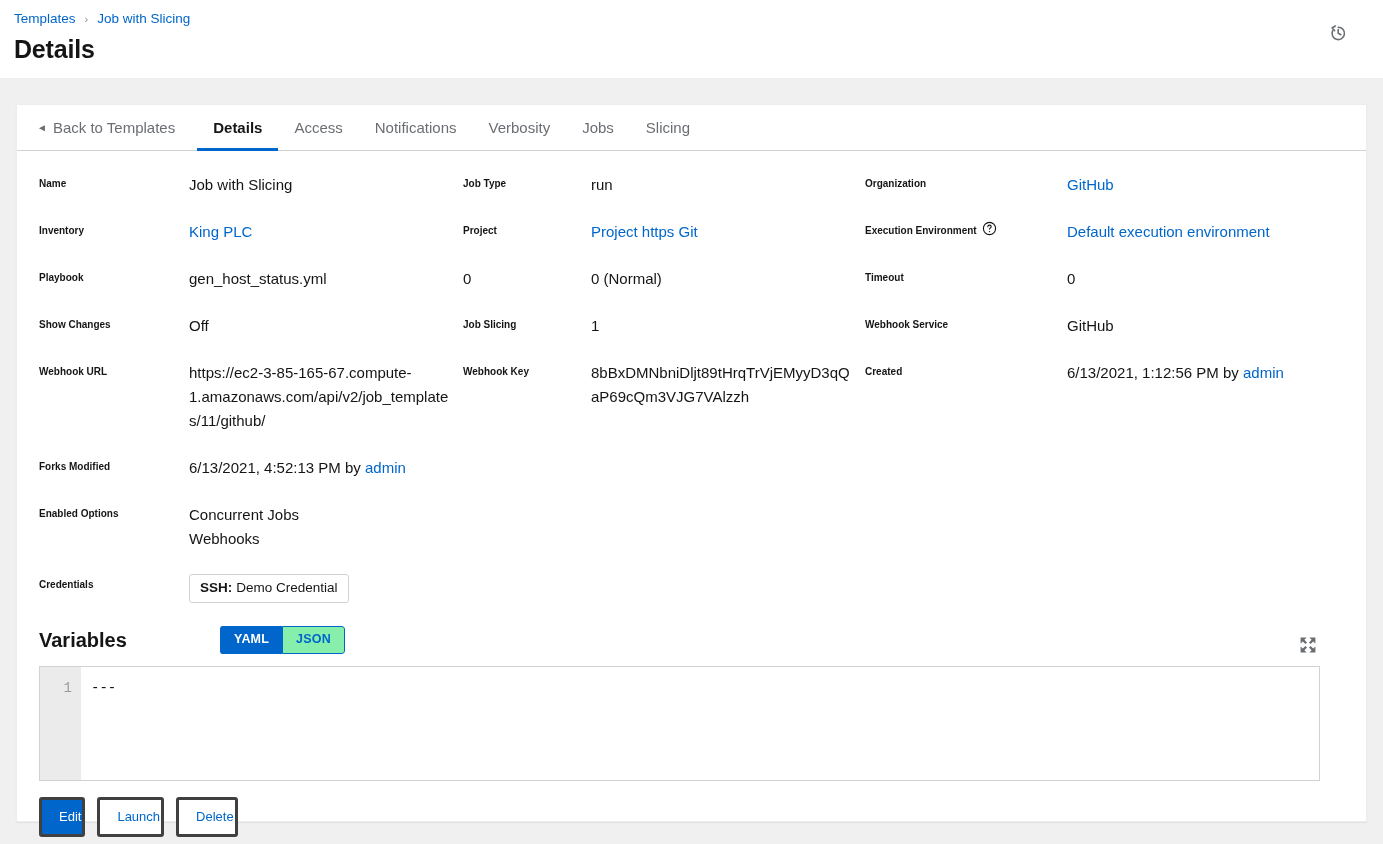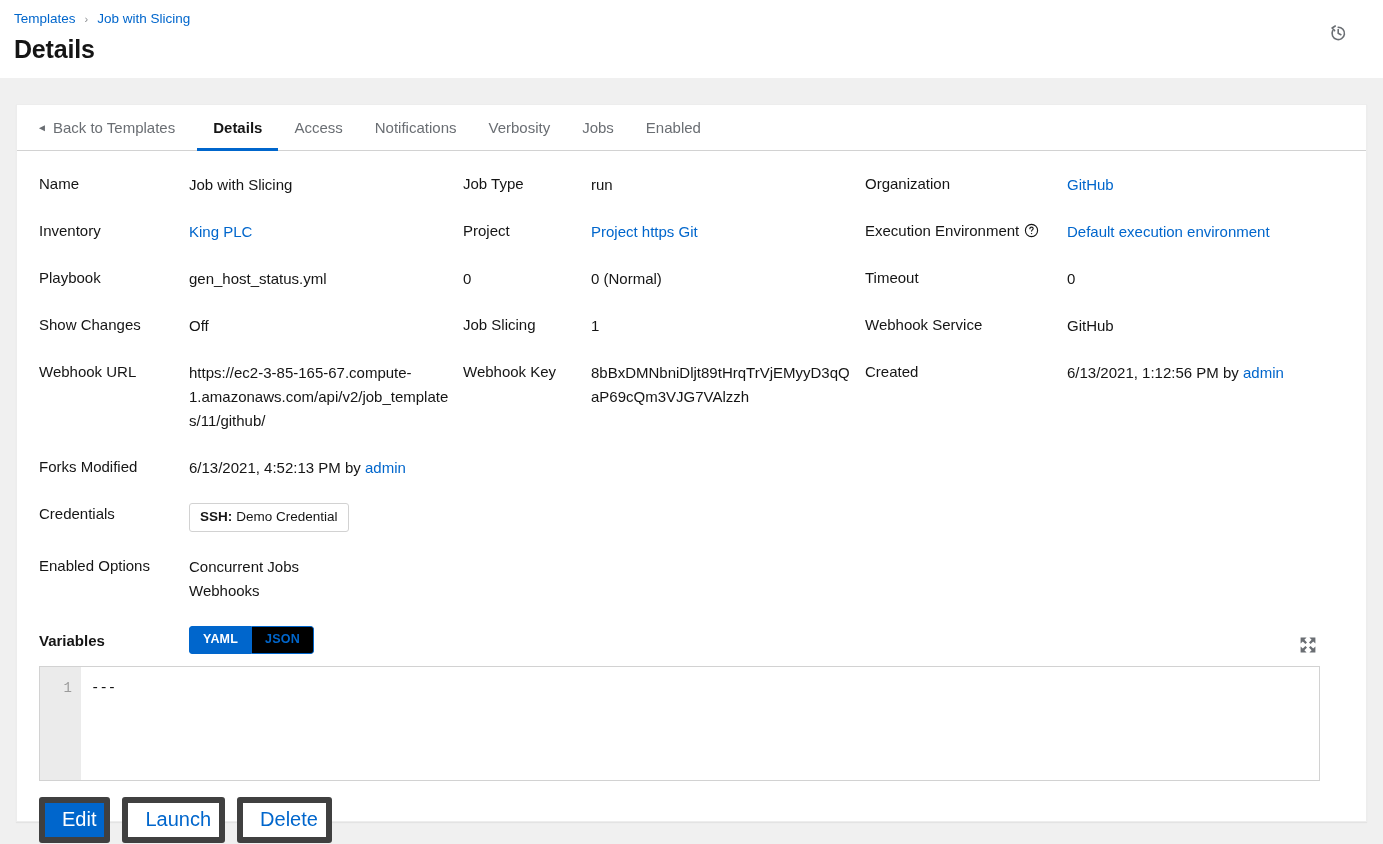--- a/index.html
+++ b/index.html
@@ -131,22 +131,22 @@
     padding: 22px 22px 0 22px;
   }
   .grid {
     display: grid;
     grid-template-columns: 150px 274px 128px 274px 202px 1fr;
     column-gap: 0;
     row-gap: 0;
     align-items: start;
   }
   .dt {
-    font-size: 15px;
-    font-weight: normal;
+    font-size: 10px;
+    font-weight: bold;
     color: #151515;
     line-height: 21px;
     padding-bottom: 23px;
     padding-right: 10px;
   }
   .dd {
     font-size: 15px;
     color: #151515;
     line-height: 24px;
     padding-bottom: 23px;
@@ -191,47 +191,47 @@
   .chip b { font-weight: bold; margin-right: 4px; }
 
   
   .vars-header {
     display: flex;
     align-items: center;
     padding-bottom: 10px;
   }
   .vars-label {
     width: 150px;
-    font-size: 15px;
+    font-size: 20px;
     font-weight: bold;
     color: #151515;
     line-height: 21px;
   }
   .toggle-group {
     display: inline-flex;
     border-radius: 3px;
     overflow: hidden;
   }
   .toggle-btn {
     font-size: 12.5px;
     font-weight: bold;
     padding: 5px 13px 6px 13px;
     border: 1px solid #06c;
     cursor: pointer;
-    background: #000000;
+    background: #86efac;
     color: #06c;
     line-height: 15px;
     letter-spacing: 0.2px;
   }
   .toggle-btn.on {
     background: #06c;
     color: #fff;
     border-color: #06c;
   }
-  .toggle-btn:first-child { border-radius: 3px 0 0 3px; border-right: none; }
+  .toggle-btn:first-child { border-radius: 3px 0 0 3px; border-right: none; margin-left: 31px; }
   .toggle-btn:last-child  { border-radius: 0 3px 3px 0; }
 
   
   .editor-wrap {
     position: relative;
     margin-top: 2px;
   }
   .expand-icon {
     position: absolute;
     right: 26px;
@@ -272,26 +272,26 @@
     overflow: hidden;
   }
 
   
   .actions {
     display: flex;
     gap: 12px;
     padding: 16px 0 0 0;
   }
   .btn {
-    font-size: 20px;
+    font-size: 13px;
     line-height: 19px;
-    padding: 7px 8px 8px 17px;
+    padding: 7px 1px 8px 17px;
     border-radius: 3px;
     cursor: pointer;
-    border: 6px solid #404040;
+    border: 3px solid #404040;
     background: #fff;
     color: #06c;
     font-family: "Liberation Sans", sans-serif;
   }
   .btn.primary {
     background: #06c;
     color: #fff;
   }
 </style>
 </head>
@@ -331,21 +331,21 @@
       <div class="tab">
         <span>Notifications</span>
       </div>
       <div class="tab">
         <span>Verbosity</span>
       </div>
       <div class="tab">
         <span>Jobs</span>
       </div>
       <div class="tab">
-        <span>Enabled</span>
+        <span>Slicing</span>
       </div>
     </div>
 
     <div class="detail-body">
       <div class="grid">
 
         <div class="dt">Name</div>
         <div class="dd">Job with Slicing</div>
         <div class="dt">Job Type</div>
         <div class="dd">run</div>
@@ -395,34 +395,34 @@
         <div class="dd">8bBxDMNbniDljt89tHrqTrVjEMyyD3qQaP69cQm3VJG7VAlzzh</div>
 
         <div class="dt">Created</div>
         <div class="dd"><span>6/13/2021, 1:12:56 PM by </span><a class="link">admin</a></div>
         <div class="dt">Forks Modified</div>
         <div class="dd"><span>6/13/2021, 4:52:13 PM by </span><a class="link">admin</a></div>
         <div class="dt"></div>
         <div class="dd"></div>
 
         <div class="row-span">
+          <div class="dt">Enabled Options</div>
+          <div class="dd">
+            <span class="stack-line">Concurrent Jobs</span>
+            <span class="stack-line">Webhooks</span>
+          </div>
+        </div>
+
+        <div class="row-span">
           <div class="dt">Credentials</div>
           <div class="dd">
             <span class="chip">
               <b>SSH:</b>
                 <span>Demo Credential</span>
             </span>
-          </div>
-        </div>
-
-        <div class="row-span">
-          <div class="dt">Enabled Options</div>
-          <div class="dd">
-            <span class="stack-line">Concurrent Jobs</span>
-            <span class="stack-line">Webhooks</span>
           </div>
         </div>
 
       </div>
 
       <div class="vars-header">
         <div class="vars-label">Variables</div>
         <div class="toggle-group">
           <div class="toggle-btn on">YAML</div>
           <div class="toggle-btn">JSON</div>

